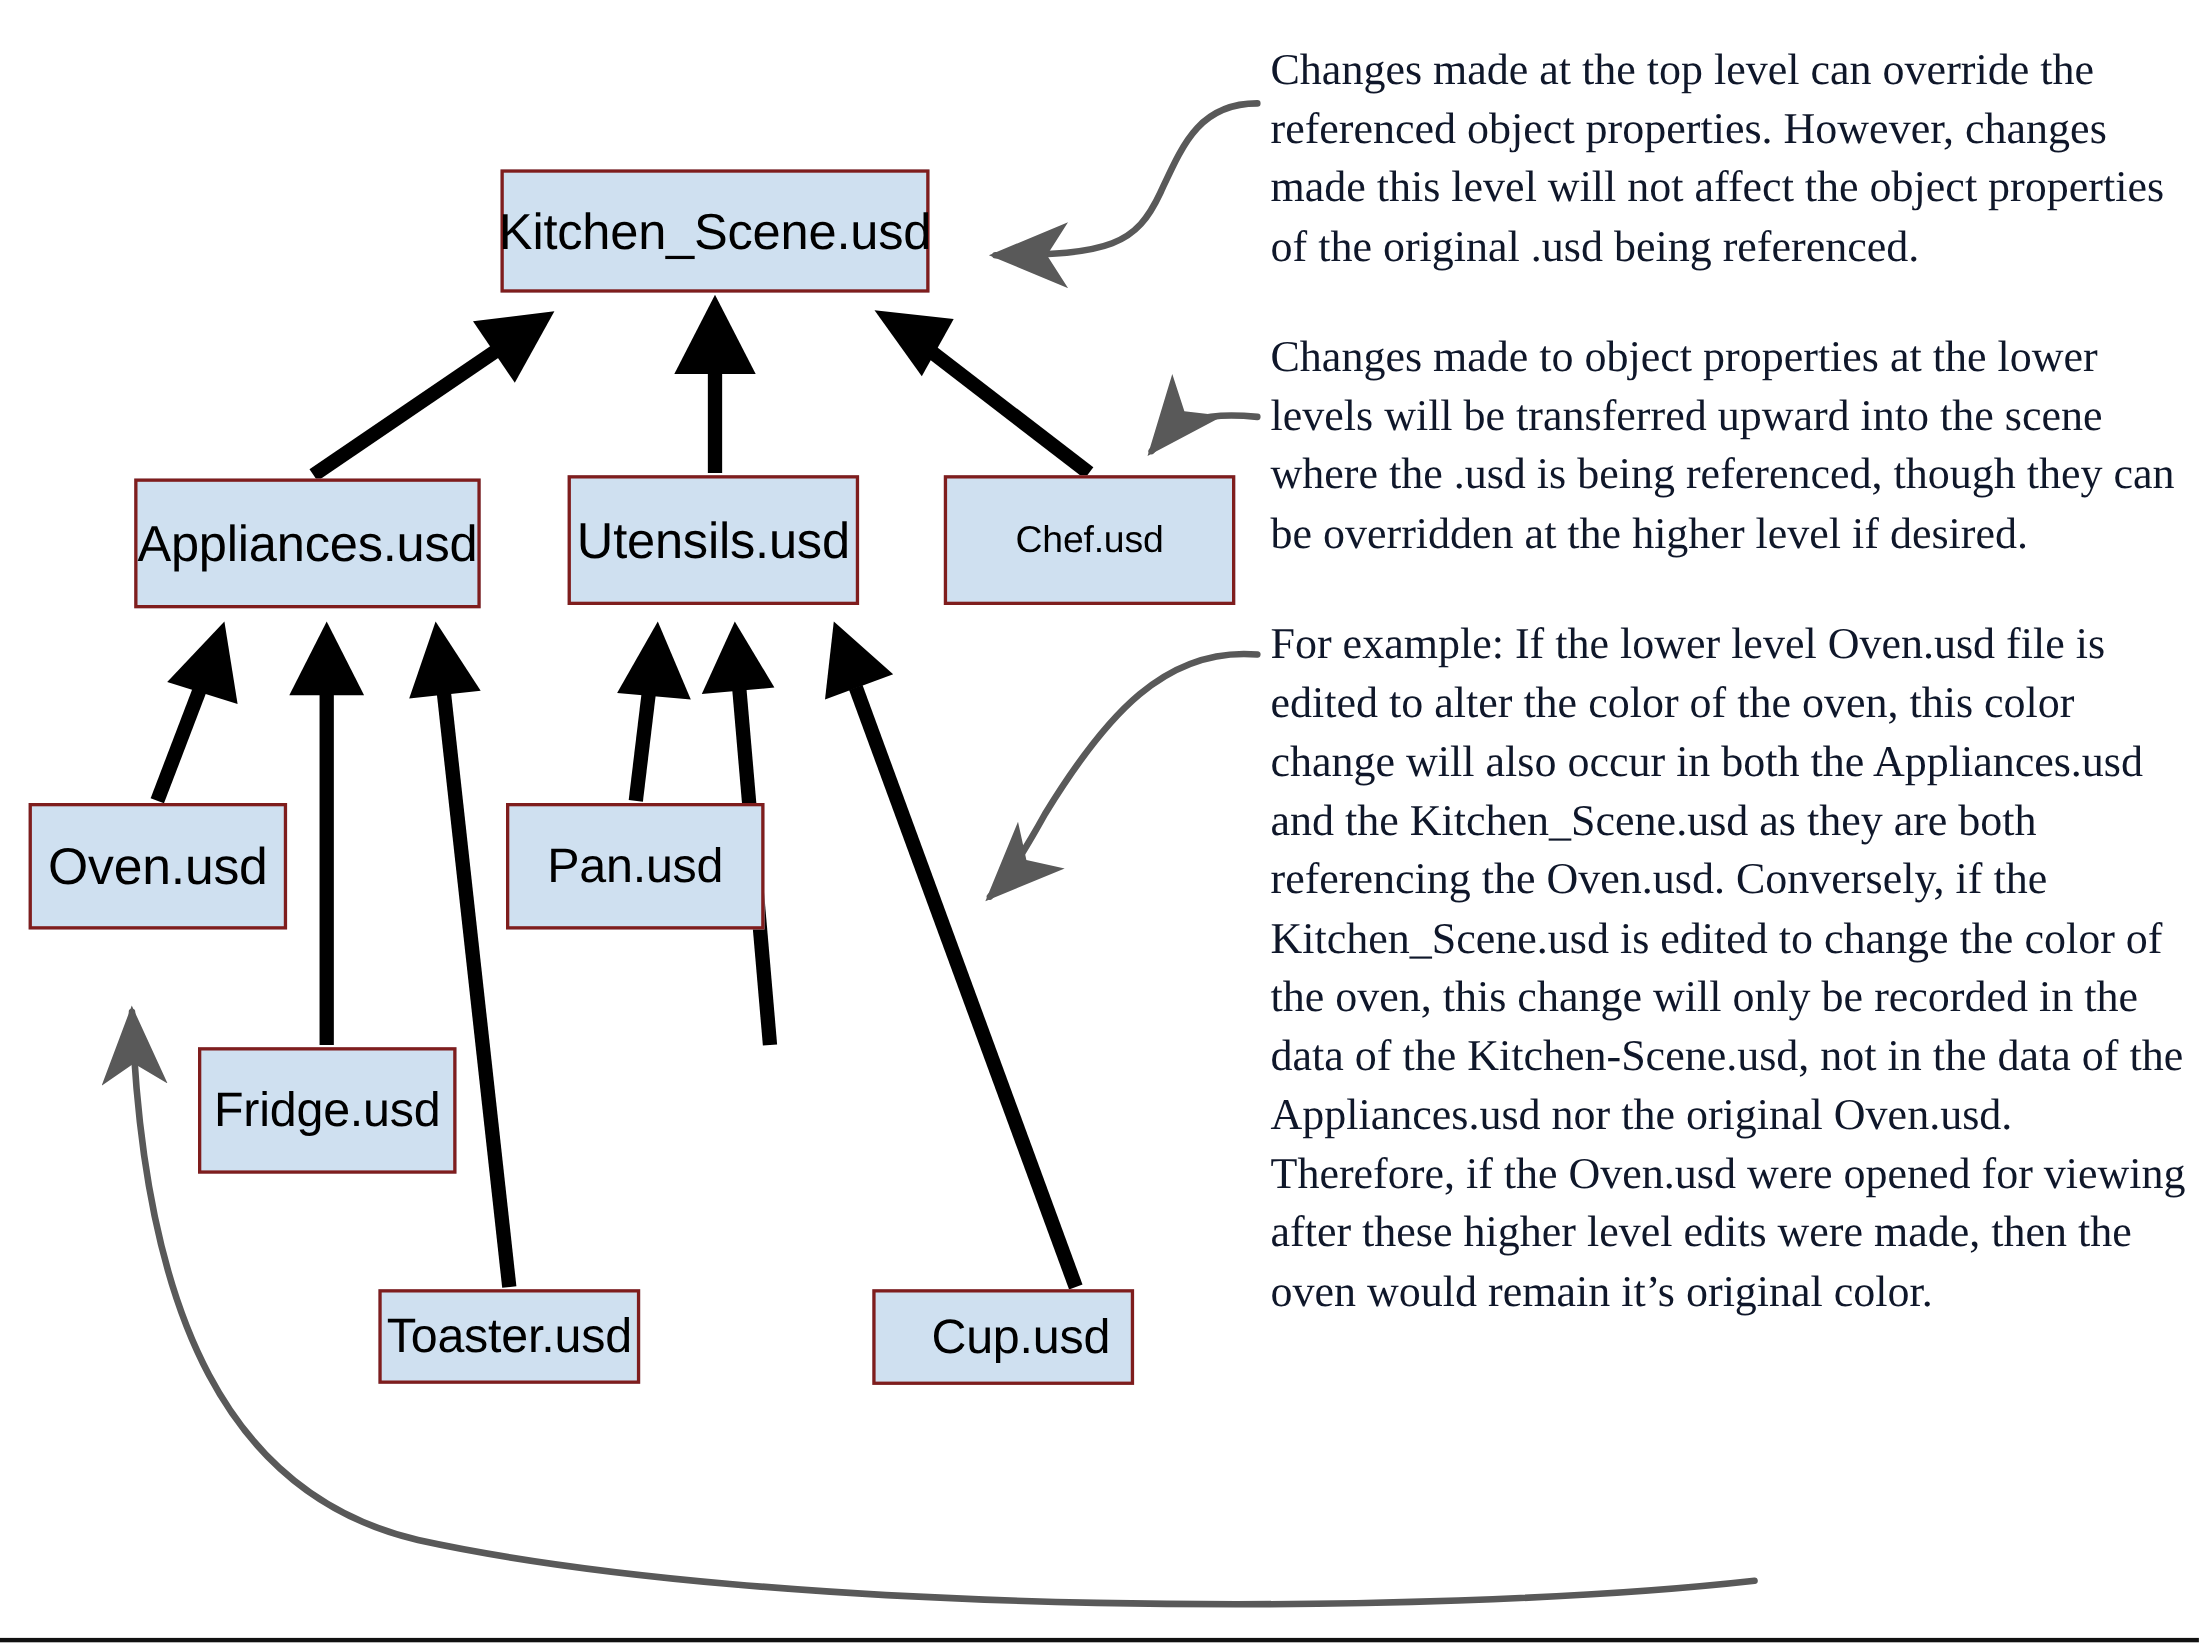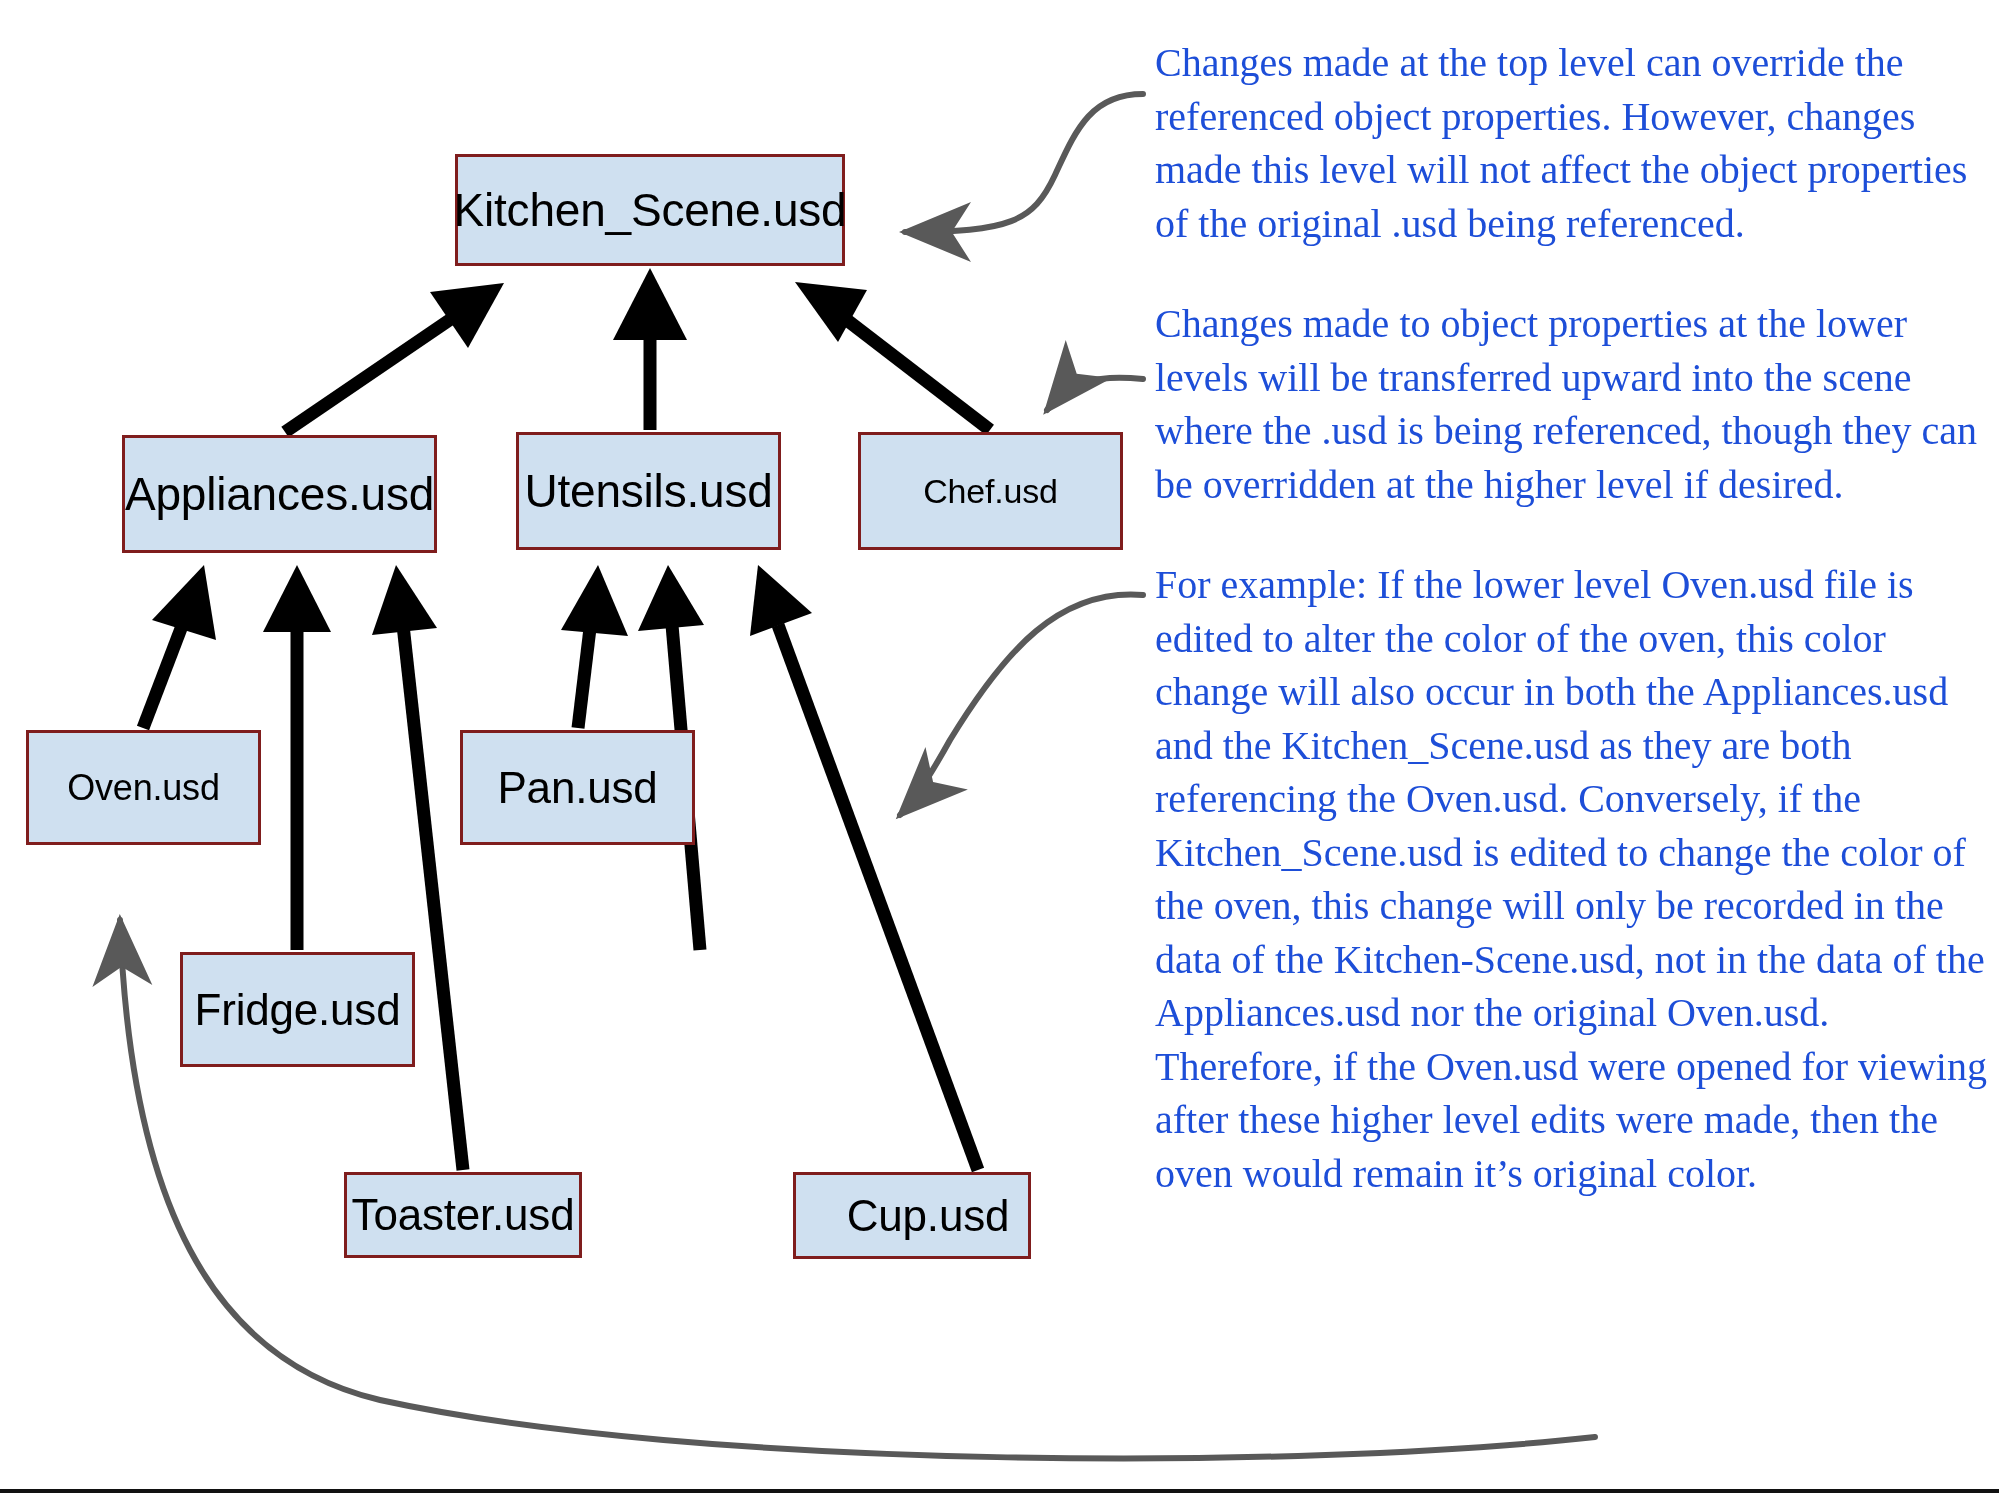--- a/index.html
+++ b/index.html
@@ -35,21 +35,21 @@
     font-weight: 400;
     letter-spacing: -0.2px;
     white-space: nowrap;
     z-index: 3;
   }
   .notes {
     position: absolute;
     left: 1155px;
     top: 36px;
     width: 840px;
-    color: #1d4ed8;
+    color: #0f172a;
     font-family: "Liberation Serif", serif;
     font-size: 40px;
     line-height: 53.5px;
     text-align: left;
     z-index: 4;
   }
   .notes p {
     margin: 0 0 47px 0;
   }
   .notes p:last-child {
@@ -136,21 +136,21 @@
   </div>
 
   <div class="node-box" style="left:122px; top:435px; width:315px; height:118px; font-size:46px;">
     <span>Appliances.usd</span>
   </div>
 
   <div class="node-box" style="left:858px; top:432px; width:265px; height:118px; font-size:34px;">
     <span>Chef.usd</span>
   </div>
 
-  <div class="node-box" style="left:26px; top:730px; width:235px; height:115px; font-size:36px;">
+  <div class="node-box" style="left:26px; top:730px; width:235px; height:115px; font-size:47px;">
     <span>Oven.usd</span>
   </div>
 
   <div class="node-box" style="left:460px; top:730px; width:235px; height:115px; font-size:44px;">
     <span>Pan.usd</span>
   </div>
 
   <div class="node-box" style="left:180px; top:952px; width:235px; height:115px; font-size:44px;">
     <span>Fridge.usd</span>
   </div>

